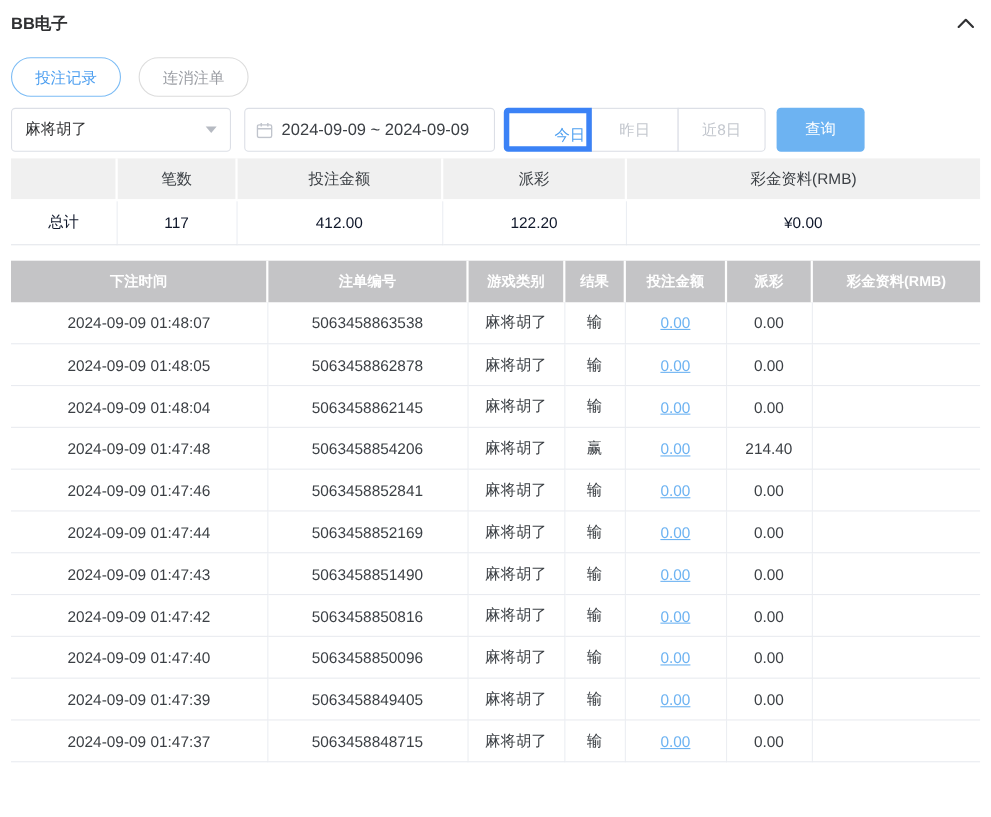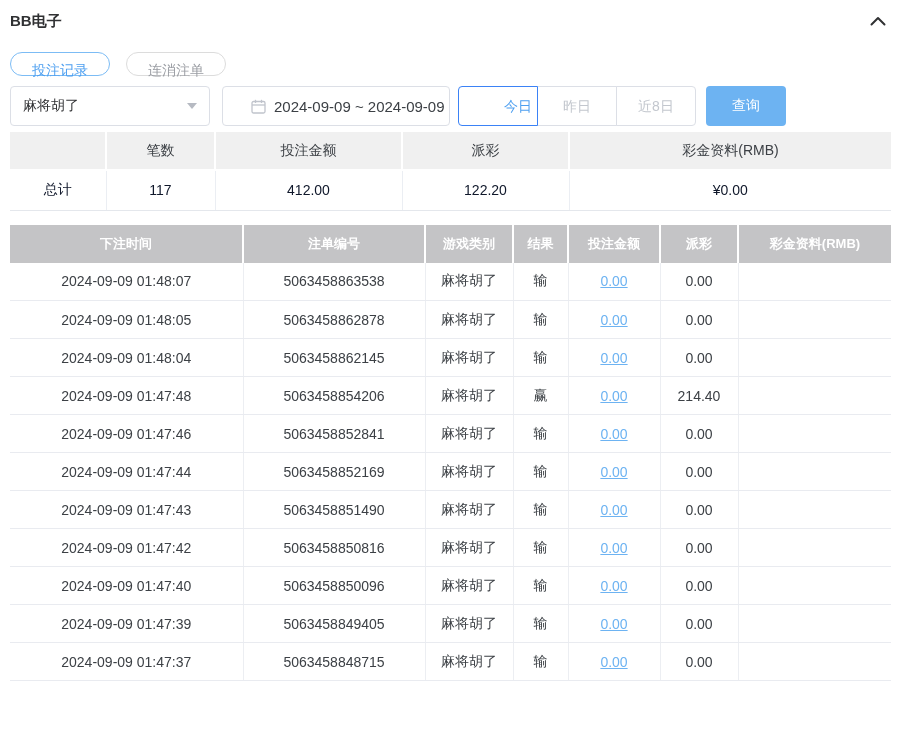--- a/index.html
+++ b/index.html
@@ -7,39 +7,39 @@
     font-family:"Liberation Sans","DejaVu Sans",sans-serif; }
   .container { padding:0 10px; }
 
   
   .panel-header { display:flex; justify-content:space-between; align-items:flex-end; padding-top:11px; height:31px; }
   .panel-title { font-size:15px; font-weight:bold; color:#303133; }
   .chevron-btn { width:22px; height:20px; display:flex; align-items:center; justify-content:center; cursor:pointer; margin-right:2px; }
 
   
   .tabs-row { margin-top:21px; display:flex; gap:16px; }
-  .tab-pill { height:24px; line-height:34px; padding:0 21px; border-radius:18px; font-size:14px; cursor:pointer; background:#fff; }
+  .tab-pill { height:36px; line-height:34px; padding:0 21px; border-radius:18px; font-size:14px; cursor:pointer; background:#fff; }
   .tab-pill.active { border:1px solid #7cbcf5; color:#4d9ff0; }
   .tab-pill.inactive { border:1px solid #dcdcdc; color:#9a9da3; }
 
   
   .filter-row { margin-top:10px; display:flex; align-items:center; }
   .select-box { width:200px; height:40px; border:1px solid #dcdfe6; border-radius:4px;
     display:flex; align-items:center; justify-content:space-between; padding:0 12px; cursor:pointer; }
   .select-value { font-size:14px; color:#303133; }
   .caret-down { width:0; height:0; border-left:5px solid transparent; border-right:5px solid transparent; border-top:6px solid #b6bac2; }
   .date-box { margin-left:12px; width:228px; height:40px; border:1px solid #dcdfe6; border-radius:4px;
-    display:flex; align-items:center; padding:0 28px; cursor:pointer; }
+    display:flex; align-items:center; padding:0 10px; cursor:pointer; }
   .date-value { font-size:15px; color:#3c4045; margin-left:8px; white-space:nowrap; }
   .segmented { margin-left:8px; display:flex; }
   .seg-btn { width:80px; height:40px; line-height:38px; text-align:center; font-size:14px; cursor:pointer;
     border:1px solid #dcdfe6; background:#fff; margin-left:-1px; }
   .seg-btn:first-child { border-radius:4px 0 0 4px; margin-left:0; }
   .seg-btn:last-child { border-radius:0 4px 4px 0; }
-  .seg-btn.active { border:1px solid #3b82f6; color:#4d9ff0; position:relative; z-index:1;padding-left:40px; }
+  .seg-btn.active { border:5px solid #3b82f6; color:#4d9ff0; position:relative; z-index:1;padding-left:40px; }
   .seg-btn.inactive { color:#c3c7ce; }
   .query-btn { margin-left:10px; width:80px; height:40px; border:none; border-radius:4px;
     background:#6db3f2; color:#fff; font-size:14px; cursor:pointer; }
 
   
   table { border-collapse:collapse; table-layout:fixed; width:881px; }
   .summary-table { margin-top:6px; }
   .summary-table th { background:#f0f0f0; height:38px; font-size:14px; font-weight:normal; color:#3c4045;
     border-right:2px solid #fff; border-bottom:2px solid #fff; text-align:center; }
   .summary-table th:last-child { border-right:none; }

